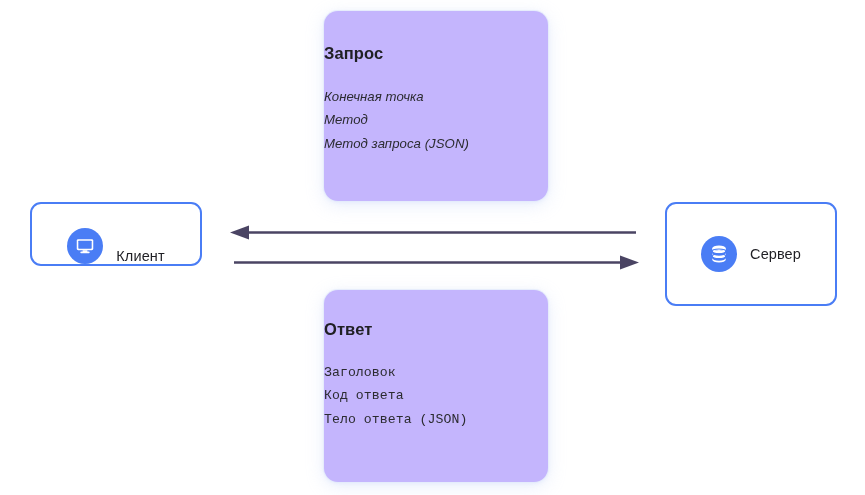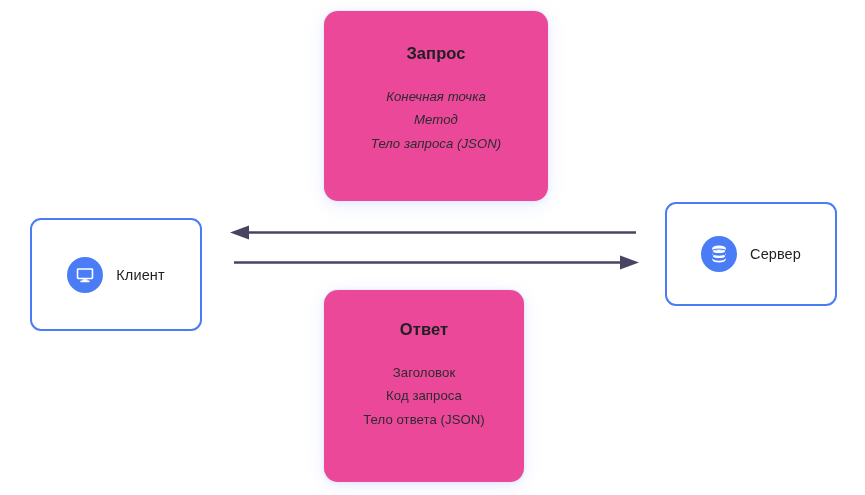--- a/index.html
+++ b/index.html
@@ -25,21 +25,21 @@
     position: absolute;
     box-sizing: border-box;
     border: 2px solid #4a7df5;
     border-radius: 11px;
     background: #ffffff;
     display: flex;
     align-items: center;
     justify-content: center;
     gap: 13px;
   }
-  .endpoint-box.client { left: 30px;  top: 218px; width: 172px; height: 113px; }
+  .endpoint-box.client { left: 30px;  top: 202px; width: 172px; height: 64px; align-items: flex-end; }
   .endpoint-box.server { left: 665px; top: 202px; width: 172px; height: 104px; }
 
   .node-icon {
     width: 36px;
     height: 36px;
     border-radius: 50%;
     background: #4a7df5;
     display: flex;
     align-items: center;
     justify-content: center;
@@ -51,46 +51,46 @@
     font-size: 14.5px;
     color: #1f1f24;
     letter-spacing: 0.1px;
     white-space: nowrap;
   }
 
   
   .msg-card {
     position: absolute;
     box-sizing: border-box;
-    background: #ec4899;
+    background: #c4b5fd;
     border-radius: 14px;
     box-shadow: 0 0 0 1px rgba(228,235,252,0.85),
                 0 4px 18px rgba(180,198,245,0.30),
                 0 1px 4px rgba(180,198,245,0.25);
-    text-align: center;
+    text-align: left;
   }
   .msg-card.request  { left: 324px; top: 11px;  width: 224px; height: 190px; }
-  .msg-card.response { left: 324px; top: 290px; width: 200px; height: 192px; }
+  .msg-card.response { left: 324px; top: 290px; width: 224px; height: 192px; }
 
   .card-title {
     font-size: 16.5px;
     font-weight: bold;
     color: #202024;
     letter-spacing: 0.1px;
   }
   .msg-card.request  .card-title { margin-top: 33px; }
   .msg-card.response .card-title { margin-top: 30px; }
 
   .card-list {
     list-style: none;
     margin: 0;
     padding: 0;
   }
   .msg-card.request  .card-list { margin-top: 22px; font-style: italic; }
-  .msg-card.response .card-list { margin-top: 22px; }
+  .msg-card.response .card-list { margin-top: 22px; font-family: Liberation Mono, monospace; }
 
   .card-list li {
     font-size: 13.2px;
     line-height: 23.3px;
     color: #2b2b30;
     letter-spacing: 0.05px;
     white-space: nowrap;
   }
 
   
@@ -132,29 +132,29 @@
       </svg>
     </span>
     <span class="node-label">Сервер</span>
   </div>
 
   <div class="msg-card request">
     <div class="card-title">Запрос</div>
     <ul class="card-list">
       <li>Конечная точка</li>
       <li>Метод</li>
-      <li>Тело запроса (JSON)</li>
+      <li>Метод запроса (JSON)</li>
     </ul>
   </div>
 
   <div class="msg-card response">
     <div class="card-title">Ответ</div>
     <ul class="card-list">
       <li>Заголовок</li>
-      <li>Код запроса</li>
+      <li>Код ответа</li>
       <li>Тело ответа (JSON)</li>
     </ul>
   </div>
 
   <svg class="arrow-layer" viewBox="0 0 865 495" aria-hidden="true">
 
     <g>
       <line x1="245" y1="232.5" x2="636" y2="232.5" stroke="#4a4463" stroke-width="2.4"></line>
       <polygon points="230,232.5 249,225.5 249,239.5" fill="#4a4463"></polygon>
     </g>

